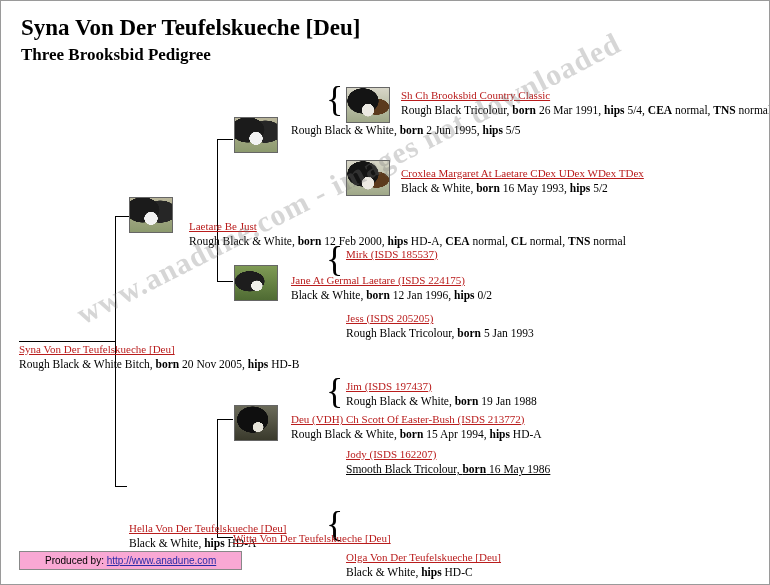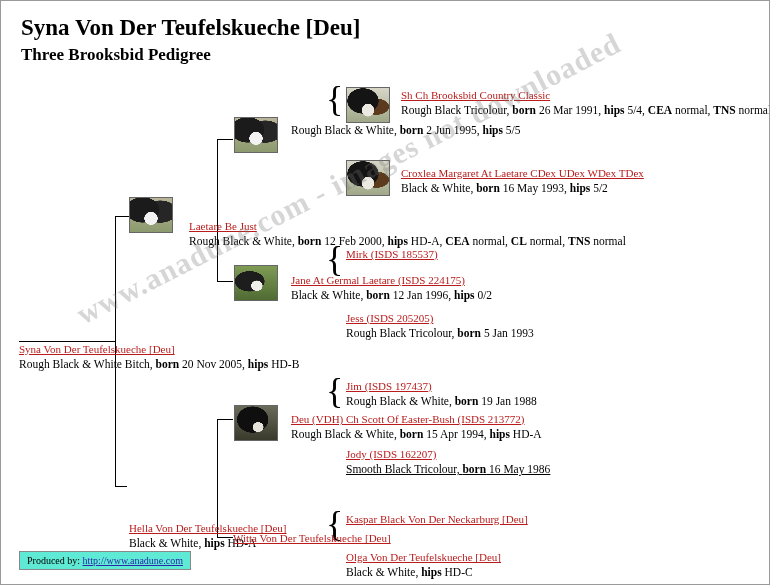--- a/index.html
+++ b/index.html
@@ -104,24 +104,24 @@
     position: absolute;
     background: #000;
     height: 1px;
     z-index: 1;
   }
   .footer {
     position: absolute;
     left: 18px;
     top: 550px;
     border: 1px solid #888;
-    background: #5eead4;
-    padding: 3px 7px;
+    background: #f9a8d4;
+    padding: 3px 25px;
     font-size: 10px;
-    font-family: Liberation Serif, serif;
+    font-family: Liberation Sans, sans-serif;
     color: #000;
     z-index: 6;
   }
   .footer a {
     color: #2a2aa8;
     text-decoration: underline;
   }
   
   .ph-bw { background:
       radial-gradient(ellipse at 50% 60%, #f2f2f2 0 22%, rgba(255,255,255,0) 23%),
@@ -229,24 +229,20 @@
   <div class="node" style="left:345px; top:443px; width:400px;text-decoration:underline;">
     <a class="name" href="#">Jody (ISDS 162207)</a>
     <div class="details">Smooth Black Tricolour, <b>born</b> 16 May 1986</div>
   </div>
 
   <div class="node" style="left:128px; top:475px; width:400px;margin-top:42px;">
     <a class="name" href="#">Hella Von Der Teufelskueche [Deu]</a>
     <div class="details">Black &amp; White, <b>hips</b> HD-A</div>
   </div>
 
-  <div class="node" style="left:345px; top:508px; width:400px;">
-    <a class="name" href="#">Kaspar Black Von Der Neckarburg [Deu]</a>
-    <div class="details"></div>
-  </div>
 
   <div class="node" style="left:345px; top:546px; width:400px;">
     <a class="name" href="#">Olga Von Der Teufelskueche [Deu]</a>
     <div class="details">Black &amp; White, <b>hips</b> HD-C</div>
   </div>
 
   <div class="node" style="left:232px; top:527px; width:400px;">
     <a class="name" href="#">Witta Von Der Teufelskueche [Deu]</a>
     <div class="details"></div>
   </div>

